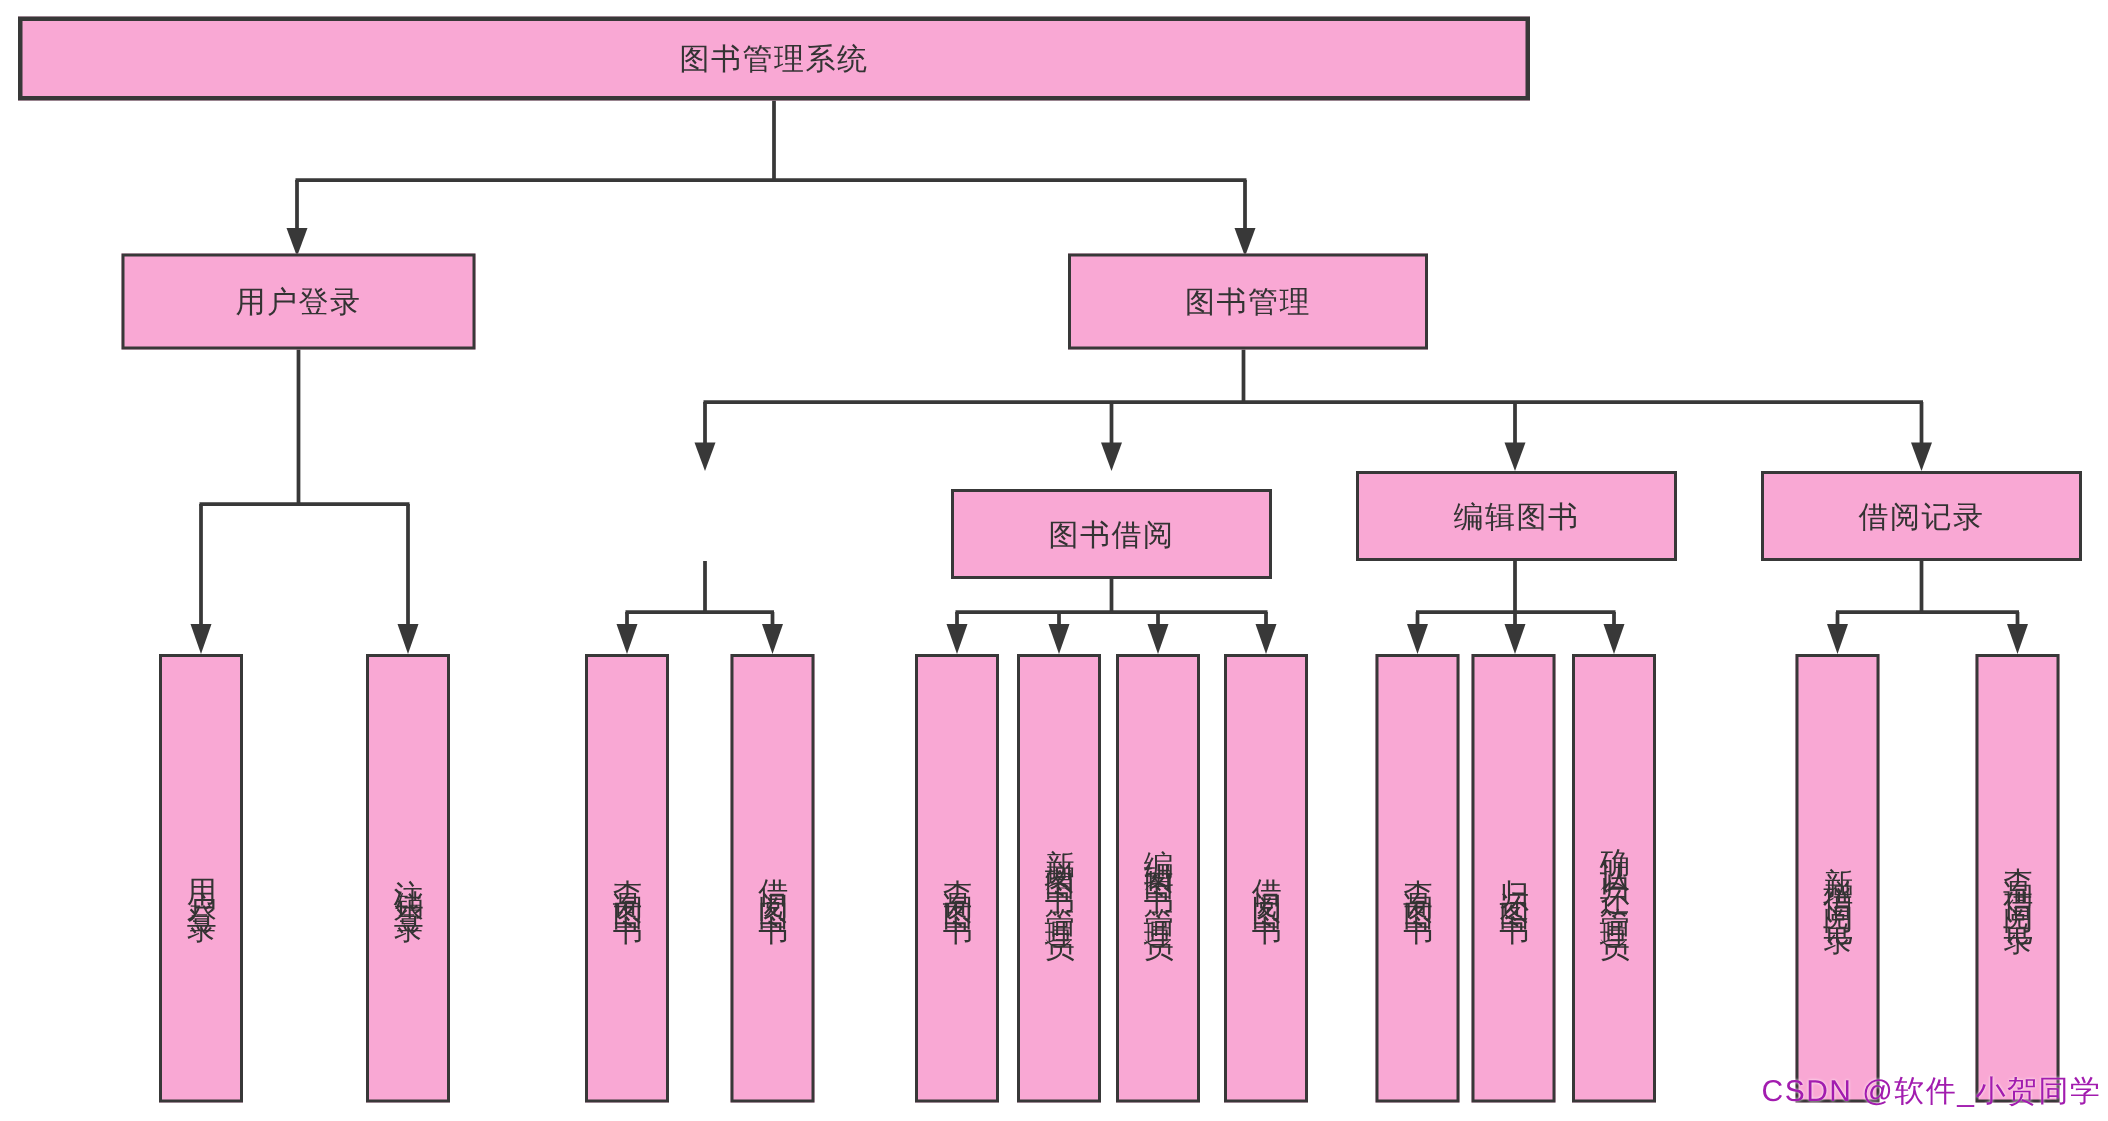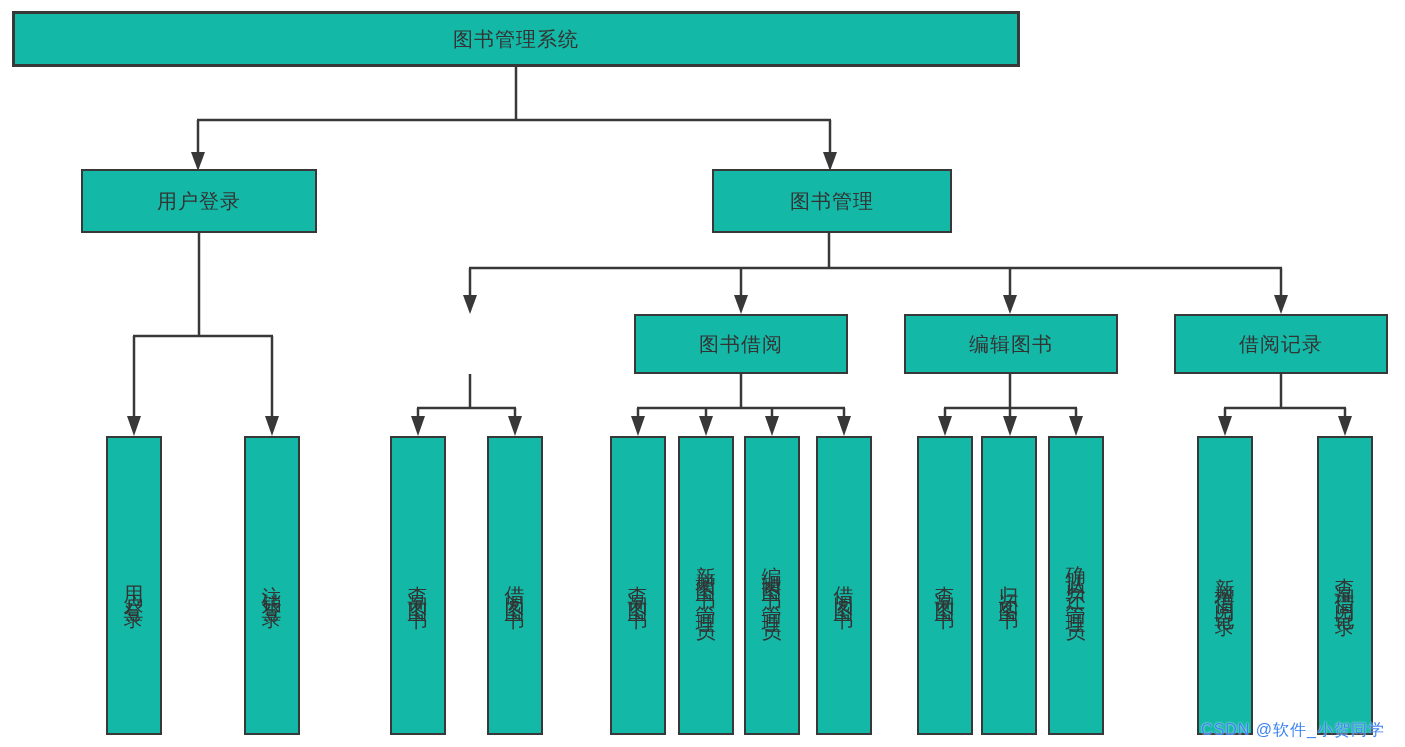--- a/index.html
+++ b/index.html
@@ -14,44 +14,44 @@
   #connectors {
     position: absolute;
     left: 0; top: 0;
     width: 1405px; height: 747px;
   }
   #connectors line { stroke: #383838; stroke-width: 2.5; }
   #connectors polygon { fill: #383838; }
   .box {
     position: absolute;
     box-sizing: border-box;
-    background: #14b8a6;
+    background: #f9a8d4;
     border: 2.5px solid #383838;
     display: flex;
     align-items: center;
     justify-content: center;
     color: #333333;
     font-size: 20px;
     letter-spacing: 1px;
   }
   .box.root { border-width: 3px; }
   .hbox { text-align: center; }
   .vbox span {
     writing-mode: vertical-rl;
     text-orientation: mixed;
     letter-spacing: 8px;
     line-height: 1;
     font-size: 20px;
   }
   .watermark {
     position: absolute;
-    right: 20px;
+    right: 4px;
     bottom: 6px;
-    font-size: 16px;
-    color: #3b82f6;
+    font-size: 20px;
+    color: #a21caf;
     letter-spacing: 1px;
     text-shadow: 0 0 2px #ffffff;
     z-index: 5;
   }
 </style>
 </head>
 <body>
 
 <div id="canvas">
 
@@ -135,21 +135,21 @@
     <span>图书管理系统</span>
   </div>
 
   <div class="box hbox" style="left:81px; top:169px; width:236px; height:64px;">
     <span>用户登录</span>
   </div>
   <div class="box hbox" style="left:712px; top:169px; width:240px; height:64px;">
     <span>图书管理</span>
   </div>
 
-  <div class="box hbox" style="left:634px; top:314px; width:214px; height:60px;">
+  <div class="box hbox" style="left:634px; top:326px; width:214px; height:60px;">
     <span>图书借阅</span>
   </div>
   <div class="box hbox" style="left:904px; top:314px; width:214px; height:60px;">
     <span>编辑图书</span>
   </div>
   <div class="box hbox" style="left:1174px; top:314px; width:214px; height:60px;">
     <span>借阅记录</span>
   </div>
 
   <div class="box vbox" style="left:106px; top:436px; width:56px; height:299px;">

